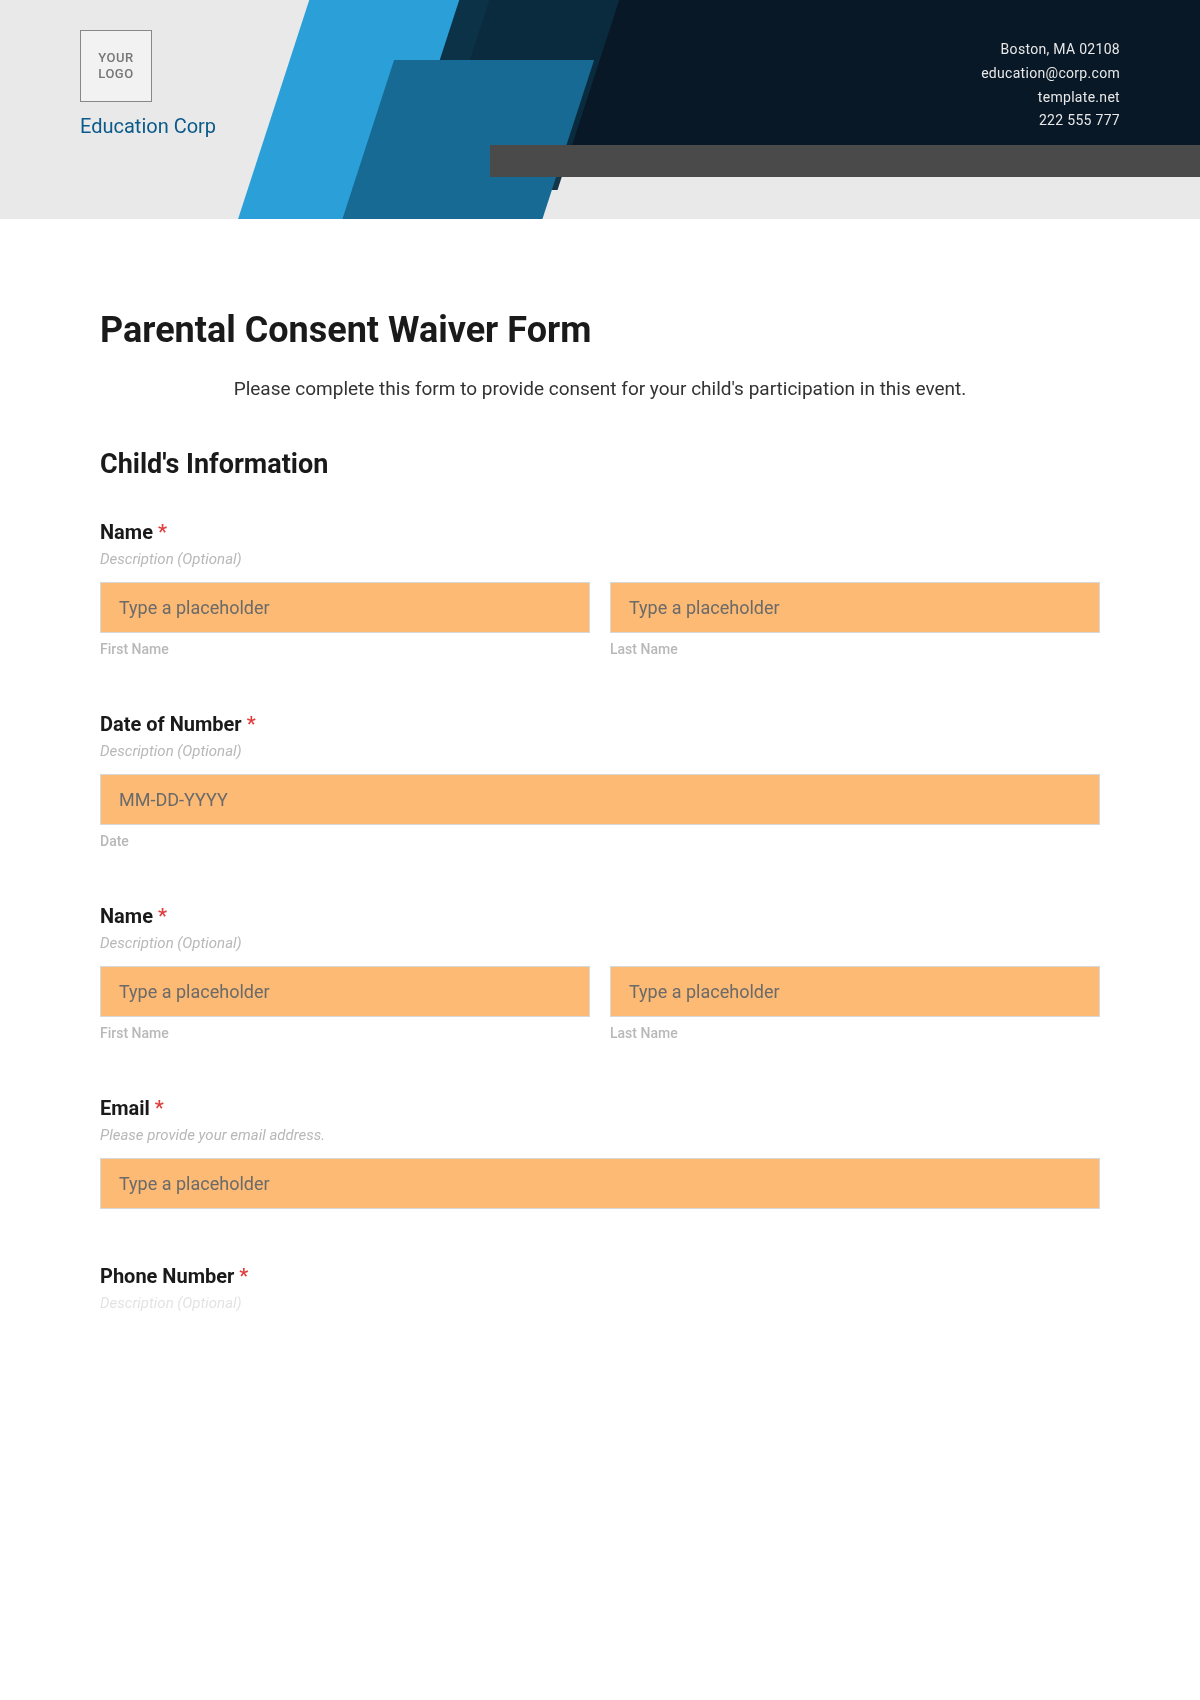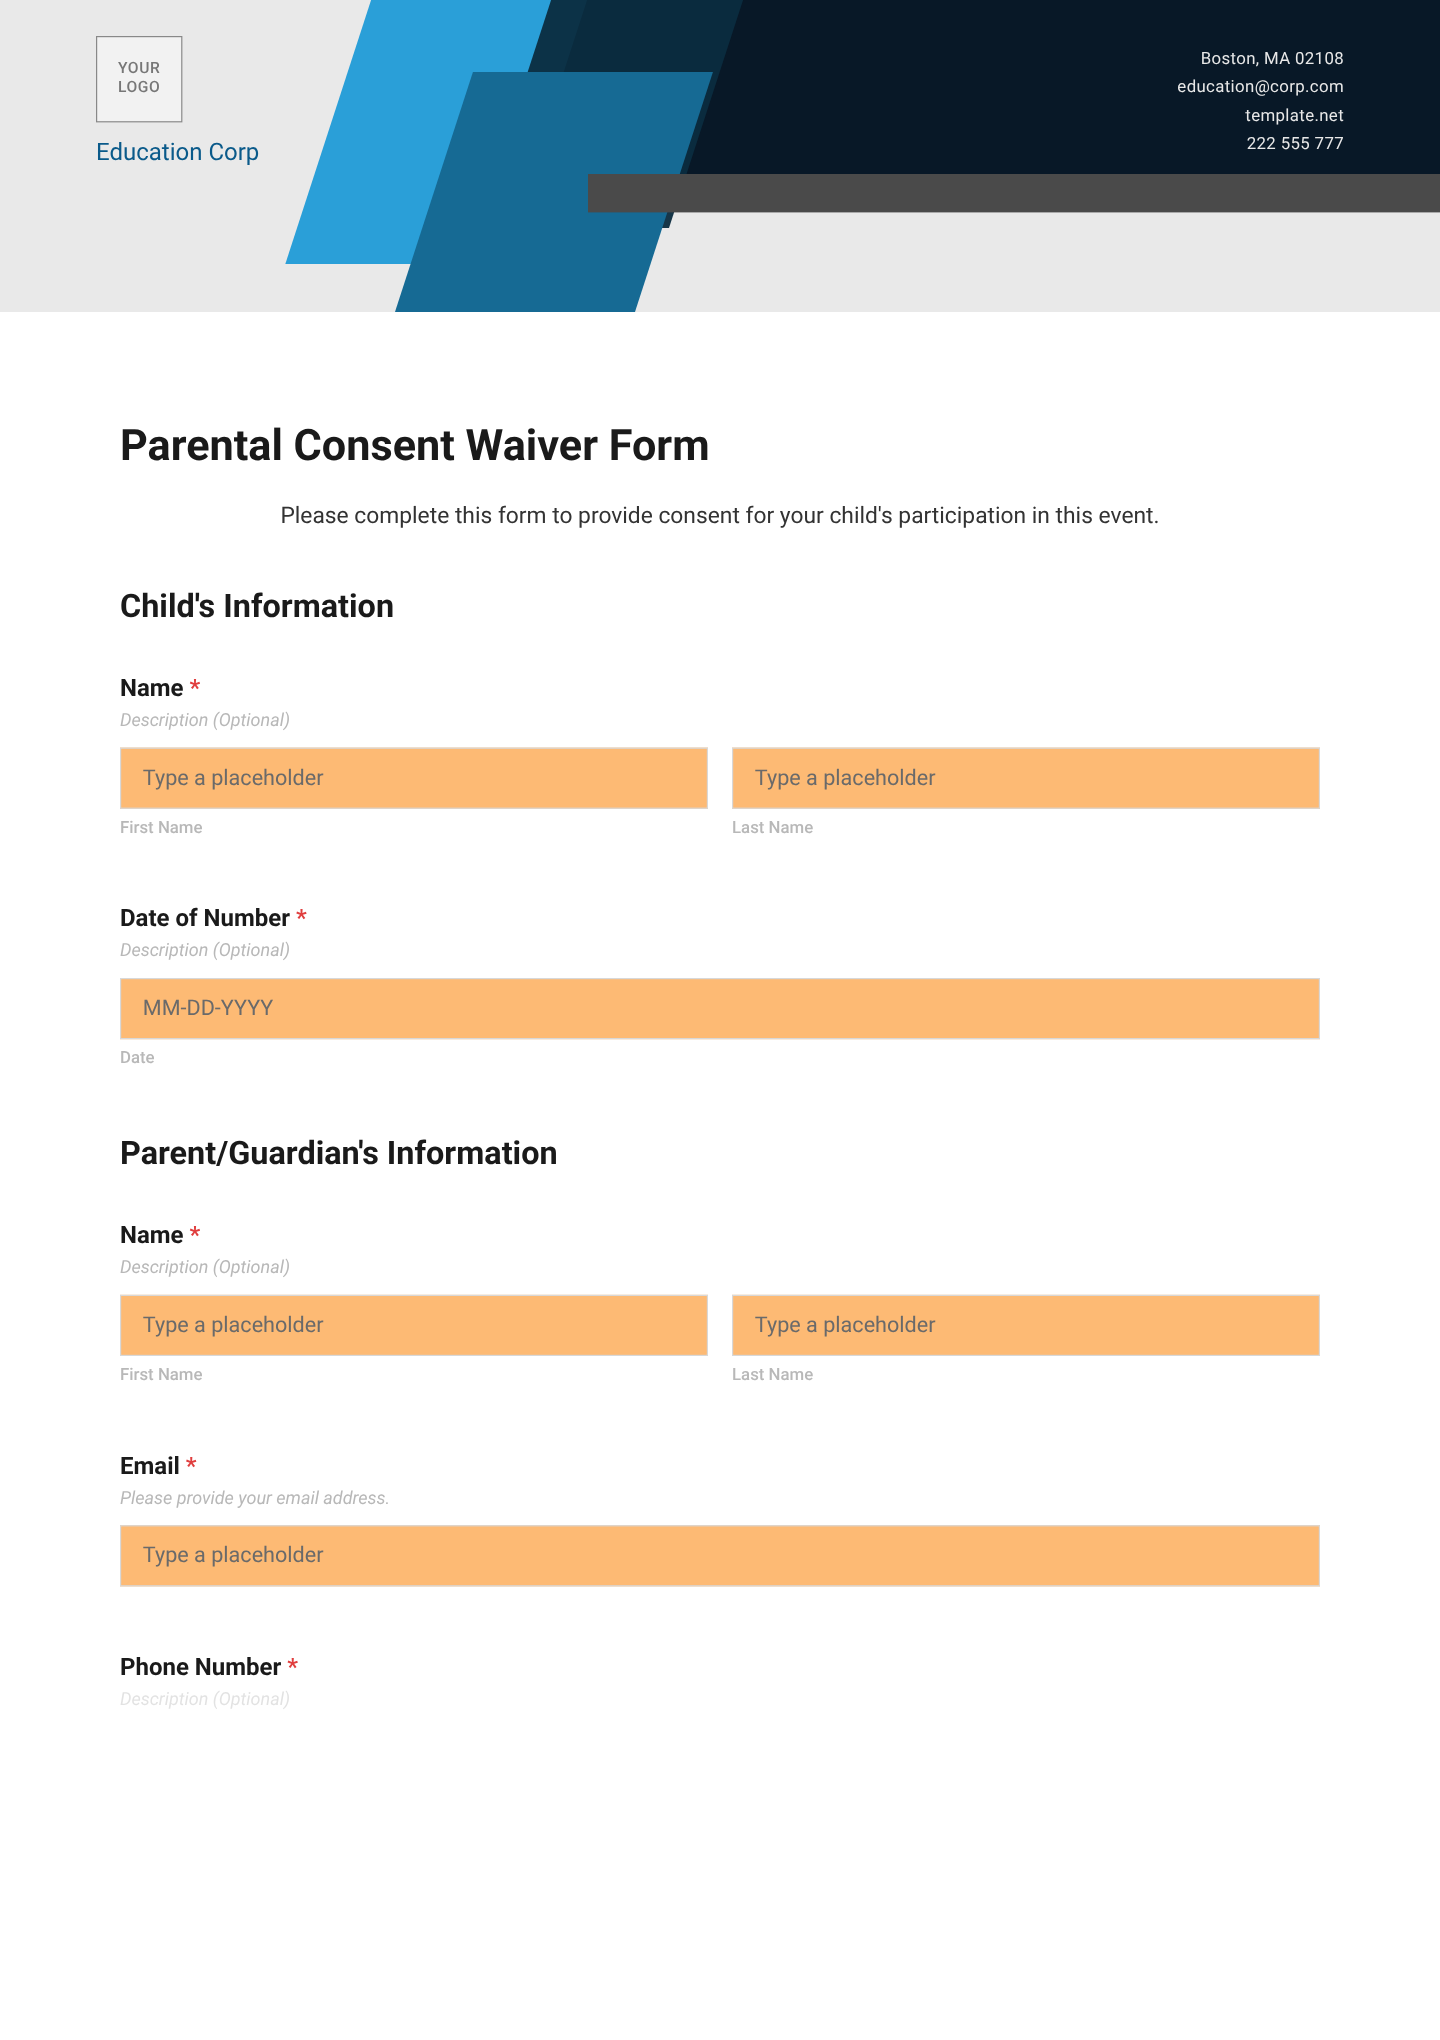--- a/index.html
+++ b/index.html
@@ -4,21 +4,21 @@
 <style>
   * { box-sizing: border-box; margin: 0; padding: 0; }
   body {
     font-family: -apple-system, BlinkMacSystemFont, "Segoe UI", Roboto, Helvetica, Arial, sans-serif;
     background: #fff;
     width: 1200px;
     color: #1a1a1a;
   }
   .banner {
     position: relative;
-    height: 260px;
+    height: 219px;
     background: #e9e9e9;
     overflow: hidden;
   }
   .banner-dark {
     position: absolute;
     top: 0; right: 0;
     width: 820px; height: 145px;
     background: #081827;
   }
   .banner-blue1 {
@@ -196,21 +196,20 @@
   <div class="field-block">
     <div class="field-label">
       <span>Date of Number</span>
       <span class="req">*</span>
     </div>
     <div class="field-desc">Description (Optional)</div>
     <input type="text" class="text-input" placeholder="MM-DD-YYYY" style="">
     <div class="sub-label">Date</div>
   </div>
 
-  <h2 class="section-title">Parent/Guardian's Information</h2>
 
   <div class="field-block">
     <div class="field-label">
       <span>Name</span>
       <span class="req">*</span>
     </div>
     <div class="field-desc">Description (Optional)</div>
     <div class="row">
       <div class="col">
         <input type="text" class="text-input" placeholder="Type a placeholder" style="">

